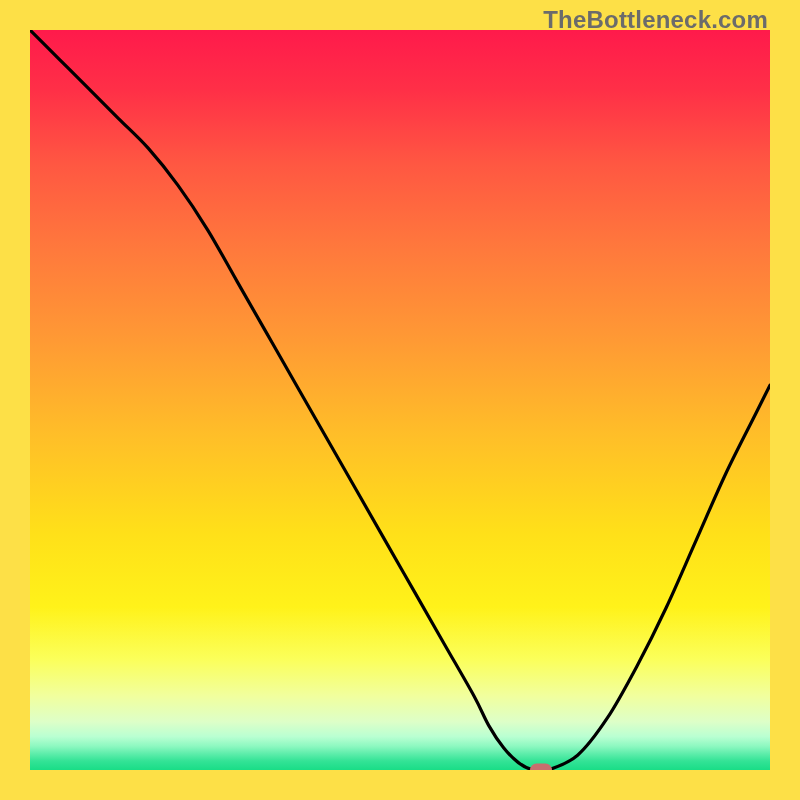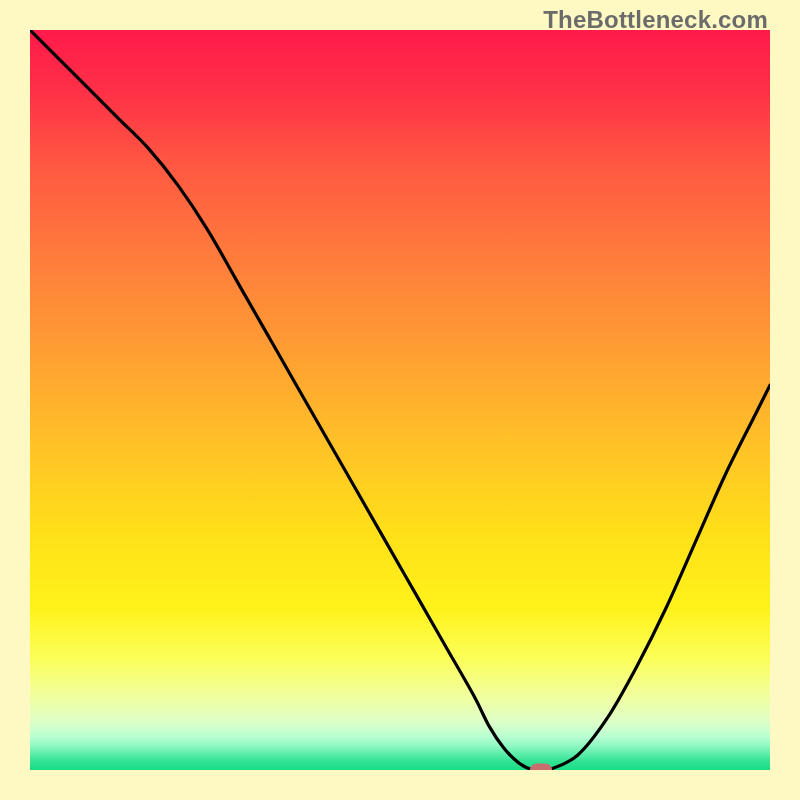--- a/index.html
+++ b/index.html
@@ -7,21 +7,21 @@
     padding: 0;
     width: 800px;
     height: 800px;
     background: #000;
     overflow: hidden;
   }
   .frame {
     position: relative;
     width: 800px;
     height: 800px;
-    background: #fef9c3;
+    background: #fde047;
   }
   .plot-area {
     position: absolute;
     left: 30px;
     top: 30px;
     width: 740px;
     height: 740px;
     overflow: hidden;
   }
   .watermark {

